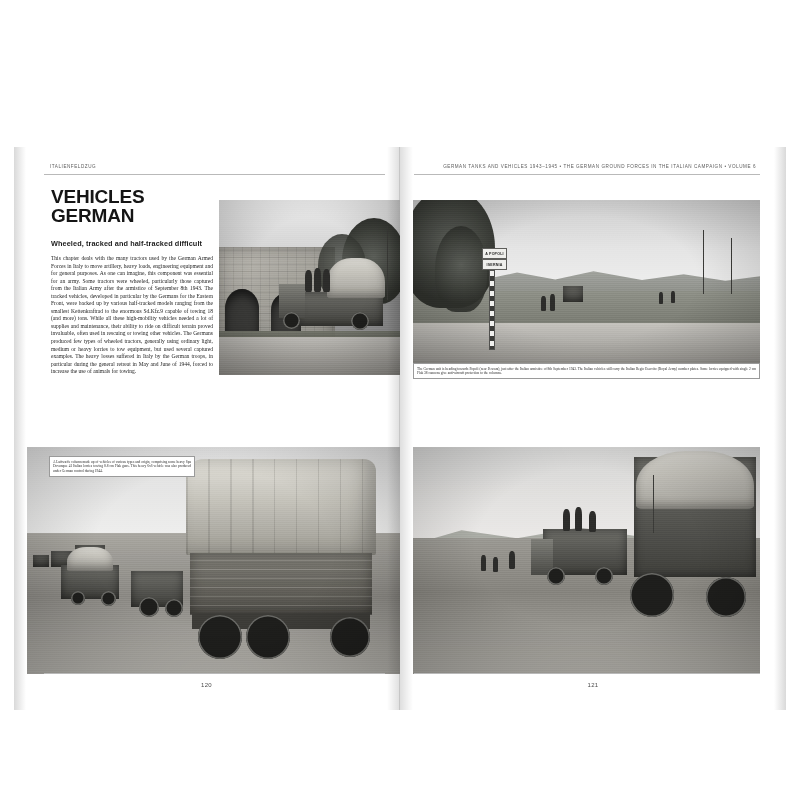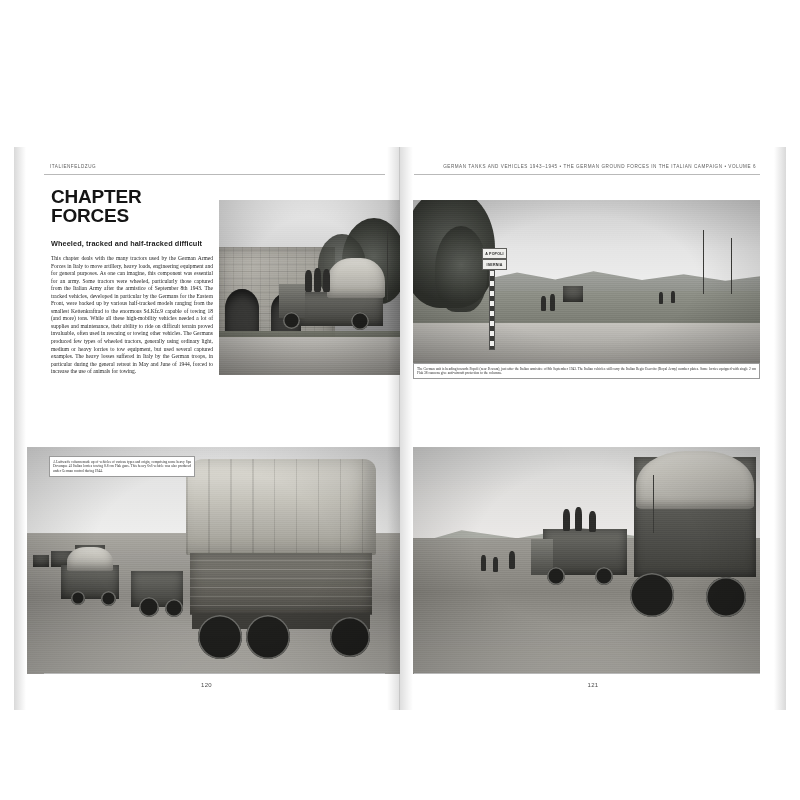--- a/index.html
+++ b/index.html
@@ -394,22 +394,22 @@
 
 <div class="page-wrap">
   <div class="spread">
 
     <div class="page left">
 
       <div class="running-head left-head">ITALIENFELDZUG</div>
       <div class="rule top-left"></div>
 
       <div class="chapter-title">
-        <span>CHAPTER</span>
-        <span class="line2">FORCES</span>
+        <span>VEHICLES</span>
+        <span class="line2">GERMAN</span>
       </div>
 
       <div class="section-sub">Wheeled, tracked and half-tracked difficult</div>
 
       <div class="body-col">This chapter deals with the many tractors used by the German Armed Forces in Italy to move artillery, heavy loads, engineering equipment and for general purposes. As one can imagine, this component was essential for an army. Some tractors were wheeled, particularly those captured from the Italian Army after the armistice of September 8th 1943. The tracked vehicles, developed in particular by the Germans for the Eastern Front, were backed up by various half-tracked models ranging from the smallest Kettenkraftrad to the enormous Sd.Kfz.9 capable of towing 18 (and more) tons. While all these high-mobility vehicles needed a lot of supplies and maintenance, their ability to ride on difficult terrain proved invaluable, often used in rescuing or towing other vehicles. The Germans produced few types of wheeled tractors, generally using ordinary light, medium or heavy lorries to tow equipment, but used several captured examples. The heavy losses suffered in Italy by the German troops, in particular during the general retreat in May and June of 1944, forced to increase the use of animals for towing.</div>
 
       <div class="photo" id="photo-village">
         <div class="sky-soft"></div>
         <div class="hill-far"></div>
 

